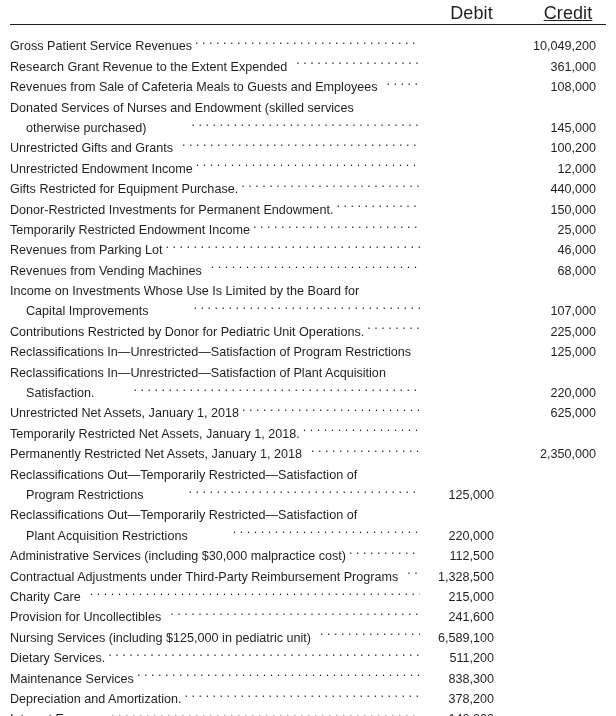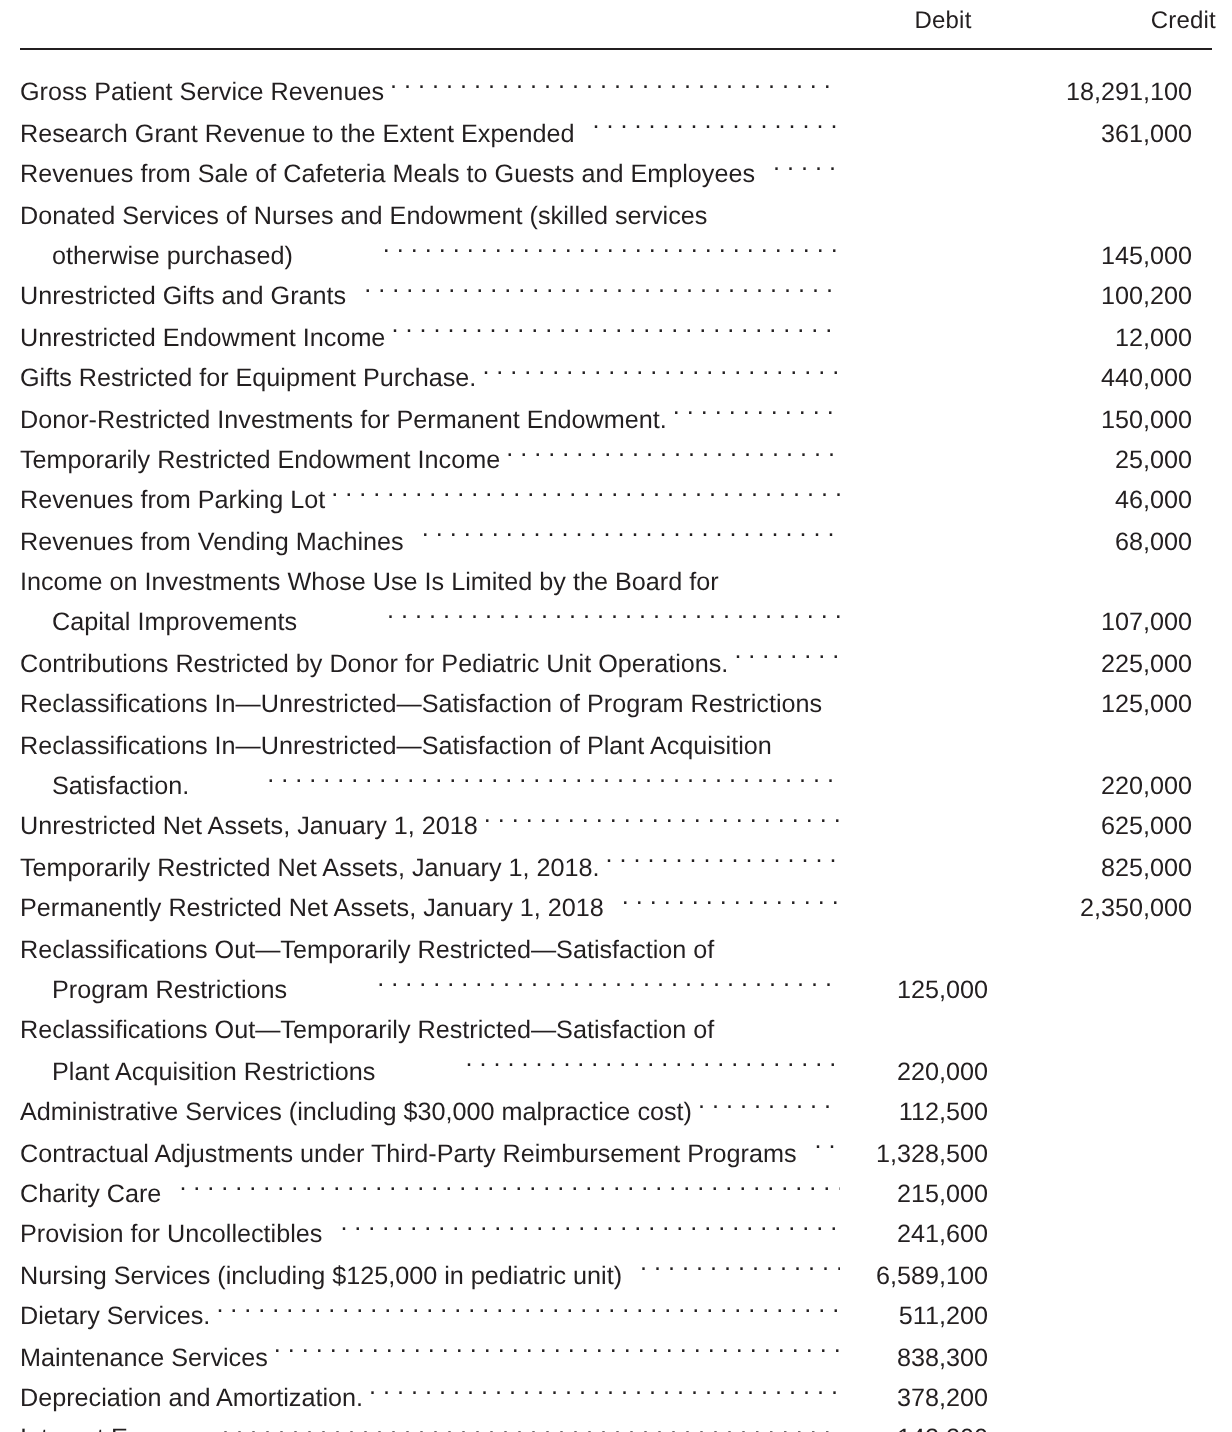--- a/index.html
+++ b/index.html
@@ -26,27 +26,27 @@
 
   
   .table-head {
     position: relative;
     height: 24px;
     margin: 0 10px 0 10px;
   }
   .col-head {
     position: absolute;
     top: 3px;
-    font-size: 12px;
+    font-size: 18px;
     letter-spacing: .1px;
     white-space: nowrap;
     color: #231f20;
   }
   .col-head.debit  { left: 433px; width: 57px; text-align: center; }
-  .col-head.credit { left: 518px; width: 80px; text-align: right; }
+  .col-head.credit { left: 518px; width: 80px; text-align: center; text-decoration: underline; }
 
   .head-rule {
     margin: 0 10px 0 10px;
     border-top: 1.6px solid #231f20;
     height: 0;
   }
 
   
   #rows {
     margin: 0 10px 0 10px;
@@ -118,36 +118,37 @@
 
   <div class="head-rule"></div>
 
   <div id="rows">
       <div class="row">
         <div class="label-cell">
           <span class="label-txt">Gross Patient Service Revenues</span>
           <span class="leaders"></span>
         </div>
         <div class="num-cell debit"></div>
-        <div class="num-cell credit">18,291,100</div>
+        <div class="num-cell credit">10,049,200</div>
       </div>
       <div class="row">
         <div class="label-cell">
           <span class="label-txt">Research Grant Revenue to the Extent Expended</span>
           <span class="leaders gap"></span>
         </div>
         <div class="num-cell debit"></div>
         <div class="num-cell credit">361,000</div>
       </div>
       <div class="row">
         <div class="label-cell">
           <span class="label-txt">Revenues from Sale of Cafeteria Meals to Guests and Employees</span>
           <span class="leaders gap"></span>
         </div>
         <div class="num-cell debit"></div>
+        <div class="num-cell credit">108,000</div>
       </div>
       <div class="row">
         <div class="label-cell">
           <span class="label-txt">Donated Services of Nurses and Endowment (skilled services</span>
           <span class="leaders none"></span>
         </div>
         <div class="num-cell debit"></div>
         <div class="num-cell credit"></div>
       </div>
       <div class="row">
@@ -269,21 +270,20 @@
         </div>
         <div class="num-cell debit"></div>
         <div class="num-cell credit">625,000</div>
       </div>
       <div class="row">
         <div class="label-cell">
           <span class="label-txt">Temporarily Restricted Net Assets, January 1, 2018.</span>
           <span class="leaders"></span>
         </div>
         <div class="num-cell debit"></div>
-        <div class="num-cell credit">825,000</div>
       </div>
       <div class="row">
         <div class="label-cell">
           <span class="label-txt">Permanently Restricted Net Assets, January 1, 2018</span>
           <span class="leaders gap"></span>
         </div>
         <div class="num-cell debit"></div>
         <div class="num-cell credit">2,350,000</div>
       </div>
       <div class="row">

